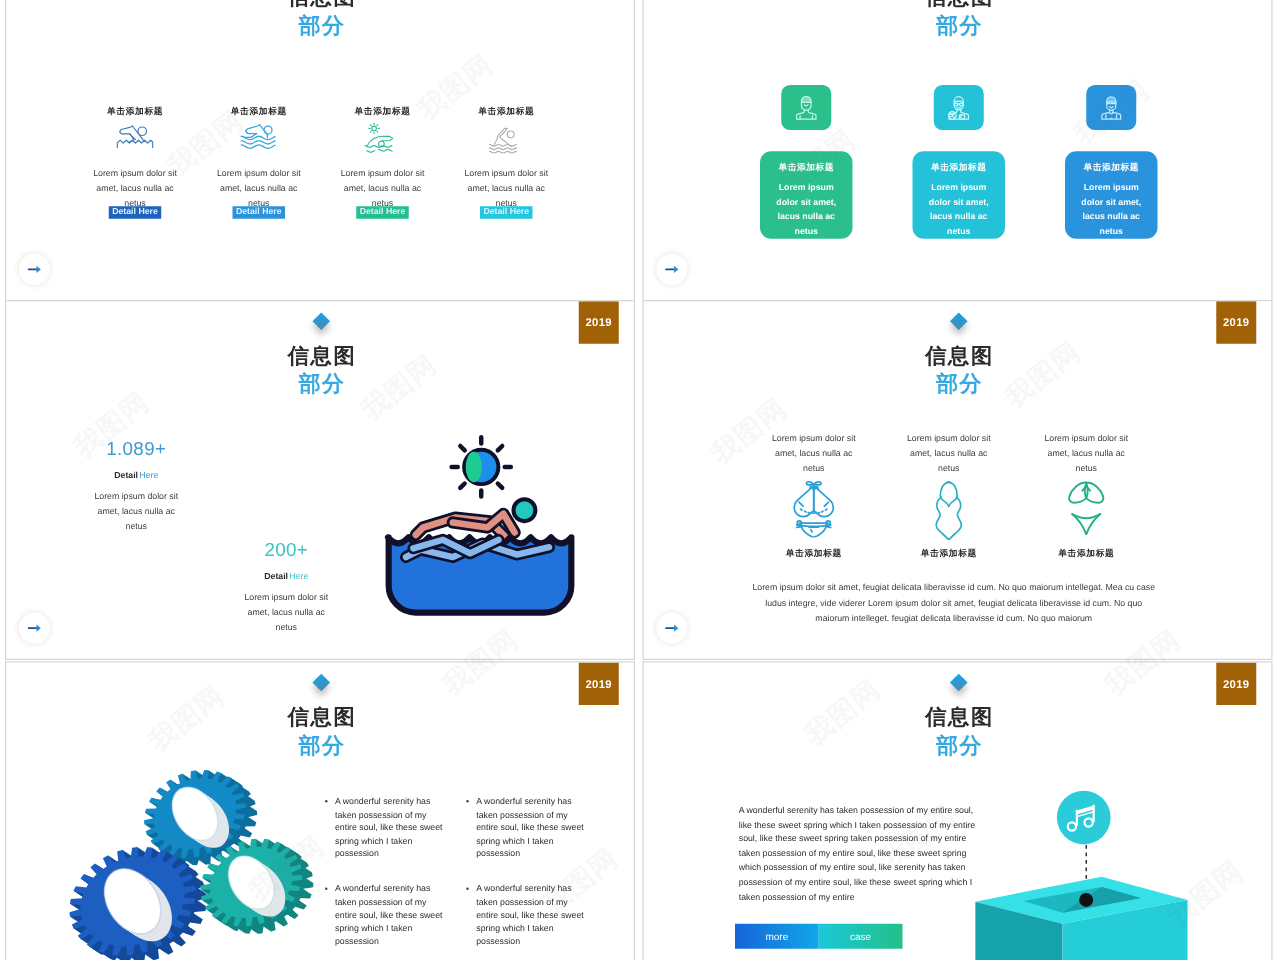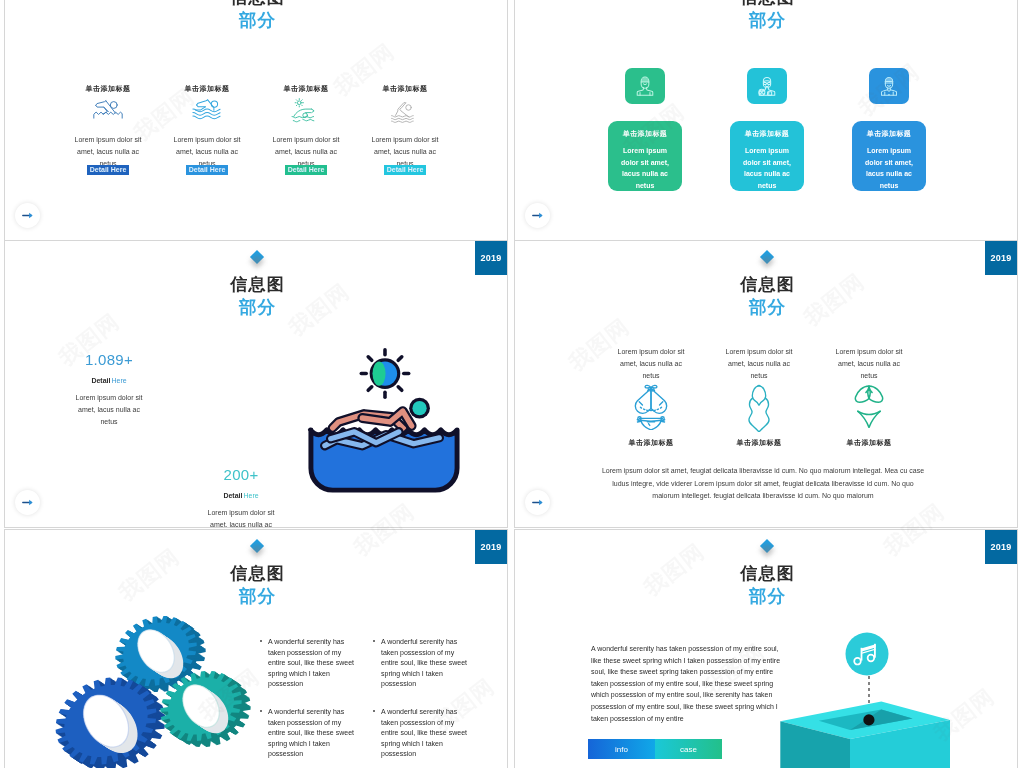--- a/index.html
+++ b/index.html
@@ -23,21 +23,21 @@
 
   
   .diamond{position:absolute;width:10px;height:10px;background:#1D9FE3;
            transform:rotate(45deg);left:247px;top:11px;}
   .diamond::after{content:"";position:absolute;left:3px;top:3px;width:10px;height:10px;
       background:rgba(120,120,120,.45);z-index:-1;filter:blur(2.5px);}
   .titleblock{position:absolute;left:0;top:33px;width:504px;text-align:center;}
   .t-main{font-size:17px;font-weight:700;color:#2b2b2b;letter-spacing:1.3px;line-height:22px;text-indent:1.3px;}
   .t-sub{font-size:17.5px;font-weight:600;color:#35A9E1;letter-spacing:1px;line-height:22px;text-indent:1px;}
 
-  .year{position:absolute;right:0;top:0;width:32px;height:34px;background:#0369a1;
+  .year{position:absolute;right:12px;top:0;width:32px;height:34px;background:#a16207;
         color:#fff;font-size:9px;font-weight:700;display:flex;align-items:center;
         justify-content:center;letter-spacing:.3px;}
   .navbtn{position:absolute;left:10px;bottom:12px;width:25px;height:25px;border-radius:50%;
           background:#fff;box-shadow:0 0 5px rgba(0,0,0,.12);display:flex;
           align-items:center;justify-content:center;}
 
   
   .s1col{position:absolute;top:130px;width:72px;text-align:center;}
   .s1 .c0{left:67px;} .s1 .c1{left:166px;} .s1 .c2{left:265px;} .s1 .c3{left:364px;}
   .s1 .hd{font-size:7px;font-weight:700;color:#2b2b2b;letter-spacing:.5px;}
@@ -79,21 +79,21 @@
           color:#2b2b2b;line-height:11.6px;}
   .s6btns{position:absolute;left:73px;top:209px;width:134px;height:20px;display:flex;}
   .s6btns div{flex:1;display:flex;align-items:center;justify-content:center;
               color:#fff;font-size:8px;}
 
 
   
   .s2 .i0{left:110px;} .s2 .i1{left:232px;} .s2 .i2{left:354px;}
   .s2 .k0{left:93px;background:#2BBF8C;} .s2 .k1{left:215px;background:#23C2D8;} .s2 .k2{left:337px;background:#2A93DE;}
   .s3 .p0{left:52px;top:110px;} .s3 .p1{left:172px;top:110px;}
-  .s3 .p2{left:52px;top:191px;} .s3 .p3{left:184px;top:191px;margin-top:34px;}
+  .s3 .p2{left:52px;top:191px;} .s3 .p3{left:172px;top:191px;}
   .s3ill{position:absolute;left:300px;top:96px;}
   .s4 .q0{left:102px;} .s4 .q1{left:210px;} .s4 .q2{left:320px;}
   .s5ill{position:absolute;left:30px;top:70px;}
   .s5 .b0{left:263px;top:107px;} .s5 .b1{left:376px;top:107px;}
   .s5 .b2{left:263px;top:177px;} .s5 .b3{left:376px;top:177px;}
   .s6ill{position:absolute;left:242px;top:91px;}
 
   
   .wmk{position:absolute;pointer-events:none;transform:rotate(-38deg);
        transform-origin:center;opacity:.042;white-space:nowrap;
@@ -504,21 +504,21 @@
 
   <div class="slide s6">
     <div class="year">2019</div>
     <div class="diamond"></div>
     <div class="titleblock">
       <div class="t-main">信息图</div>
       <div class="t-sub">部分</div>
     </div>
     <div class="s6para">A wonderful serenity has taken possession of my entire soul, like these sweet  spring which I taken possession of my entire soul, like these sweet  spring taken possession of my entire taken possession of my entire soul, like these sweet  spring which possession of my entire soul, like serenity has taken possession of my entire soul, like these sweet  spring which I taken possession of my entire</div>
     <div class="s6btns">
-      <div style="background:linear-gradient(90deg,#1565D8,#10A8E8)">info</div>
+      <div style="background:linear-gradient(90deg,#1565D8,#10A8E8)">more</div>
       <div style="background:linear-gradient(90deg,#1AC8D8,#23C08A)">case</div>
     </div>
     <div class="s6ill"><svg viewBox="0 0 250 150" width="250" height="150">
  <line x1="112" y1="55" x2="112" y2="100" stroke="#1f1f1f" stroke-width="1.1" stroke-dasharray="3 3"></line>
  <g>
   <path d="M23.3 100.3 L124.3 80.4 L193.0 98.9 L93.0 117.9 Z" fill="#35E0E6"></path>
   <path d="M23.3 100.3 L93.0 117.9 L93.0 150 L23.3 150 Z" fill="#17A3AC"></path>
   <path d="M93.0 117.9 L193.0 98.9 L193.0 150 L93.0 150 Z" fill="#24CDD8"></path>
   <path d="M61.8 99.7 L124.3 88.6 L155.5 97.4 L93.0 109.1 Z" fill="#1CB8C2"></path>
   <path d="M124.3 88.6 L155.5 97.4 L93.0 109.1 Z" fill="#18A0AA"></path>

